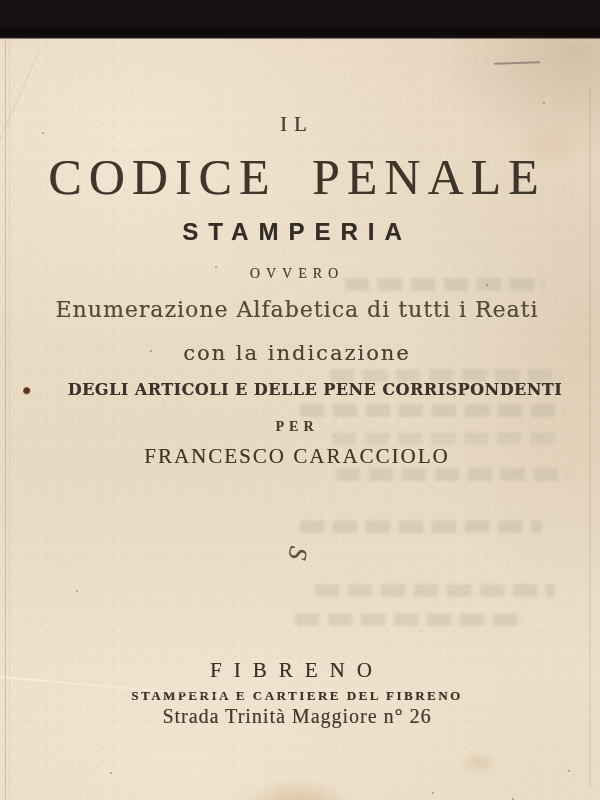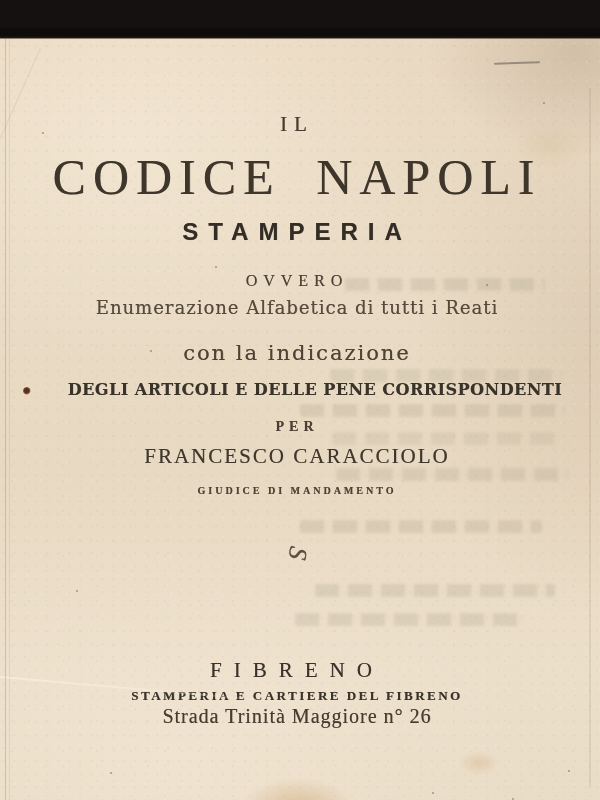--- a/index.html
+++ b/index.html
@@ -69,22 +69,22 @@
               rgba(152,146,122,0.03) 24px, rgba(152,146,122,0.03) 33px); }
 
   
   .pt { position: absolute; left: 0; right: 6px; text-align: center; line-height: 1;
         color: #3d352b; white-space: nowrap;
         text-shadow: 0.3px 0.3px 0.3px rgba(61,53,43,0.5); }
   .t-article   { top: 86px;  font-size: 21px; letter-spacing: 7px;  color: #453b2e; }
   .t-title     { top: 124px; font-size: 50px; letter-spacing: 7px; word-spacing: 16px; color: #3e362b; }
   .t-subtitle  { top: 192px; font-size: 24px; letter-spacing: 10px; font-weight: bold;
                  font-family: "Liberation Sans", sans-serif; color: #332d25; }
-  .t-ovvero    { top: 245px; font-size: 16px; letter-spacing: 6px;  color: #4a4034; }
-  .t-desc1     { top: 271px; font-size: 18px; letter-spacing: 1px;  color: #564a3b; font-family: "DejaVu Serif", serif; }
+  .t-ovvero    { top: 239px; font-size: 14px; letter-spacing: 6px;  color: #4a4034; }
+  .t-desc1     { top: 271px; font-size: 22px; letter-spacing: 1px;  color: #564a3b; font-family: "DejaVu Serif", serif; }
   .t-desc2     { top: 315px; font-size: 21px; letter-spacing: 2px;  color: #4c4236; font-family: "DejaVu Serif", serif; }
   .t-desc3     { top: 354px; font-size: 16px; letter-spacing: 0.5px; font-weight: bold; color: #3a332a;
                  font-family: "DejaVu Serif", serif; padding-left: 36px; }
   .t-per       { top: 392px; font-size: 14px; letter-spacing: 5px;  font-weight: bold; color: #4a4034; }
   .t-author    { top: 418px; font-size: 21px; letter-spacing: 2px;  color: #3f372c; }
   .t-authtitle { top: 458px; font-size: 10px; letter-spacing: 3px;  font-weight: bold; color: #4c4135; }
   .t-ornament  { top: 512px; font-size: 26px; color: #5a4e3e; }
   .t-ornament span { display: inline-block; transform: rotate(100deg); font-style: italic; }
   .t-city      { top: 632px; font-size: 21px; letter-spacing: 12px; color: #39322a; }
   .t-printer   { top: 661px; font-size: 13px; letter-spacing: 2.5px; font-weight: bold; color: #39322a; }
@@ -100,29 +100,28 @@
   <div class="ghost" style="left:345px; top:250px; width:200px;"></div>
   <div class="ghost" style="left:330px; top:341px; width:232px; opacity:.45;"></div>
   <div class="ghost" style="left:300px; top:376px; width:265px;"></div>
   <div class="ghost" style="left:332px; top:404px; width:228px; opacity:.4;"></div>
   <div class="ghost" style="left:336px; top:440px; width:232px; opacity:.5;"></div>
   <div class="ghost" style="left:300px; top:492px; width:242px;"></div>
   <div class="ghost" style="left:315px; top:556px; width:240px;"></div>
   <div class="ghost" style="left:295px; top:585px; width:230px;"></div>
 
   <div class="pt t-article">IL</div>
-  <div class="pt t-title">CODICE NAPOLI</div>
+  <div class="pt t-title">CODICE PENALE</div>
   <div class="pt t-subtitle">STAMPERIA</div>
   <div class="pt t-ovvero">OVVERO</div>
   <div class="pt t-desc1">Enumerazione Alfabetica di tutti i Reati</div>
   <div class="pt t-desc2">con la indicazione</div>
   <div class="pt t-desc3">DEGLI ARTICOLI E DELLE PENE CORRISPONDENTI</div>
   <div class="pt t-per">PER</div>
   <div class="pt t-author">FRANCESCO CARACCIOLO</div>
-  <div class="pt t-authtitle">GIUDICE DI MANDAMENTO</div>
   <div class="pt t-ornament"><span>S</span></div>
   <div class="pt t-city">FIBRENO</div>
   <div class="pt t-printer">STAMPERIA E CARTIERE DEL FIBRENO</div>
   <div class="pt t-address">Strada Trinità Maggiore n° 26</div>
 
   <div class="ink-spot"></div>
   <div class="stain-foxing-big"></div>
   <div class="stain-foxing-small"></div>
   <div class="stain-top-right"></div>
   <div class="pencil-line"></div>

